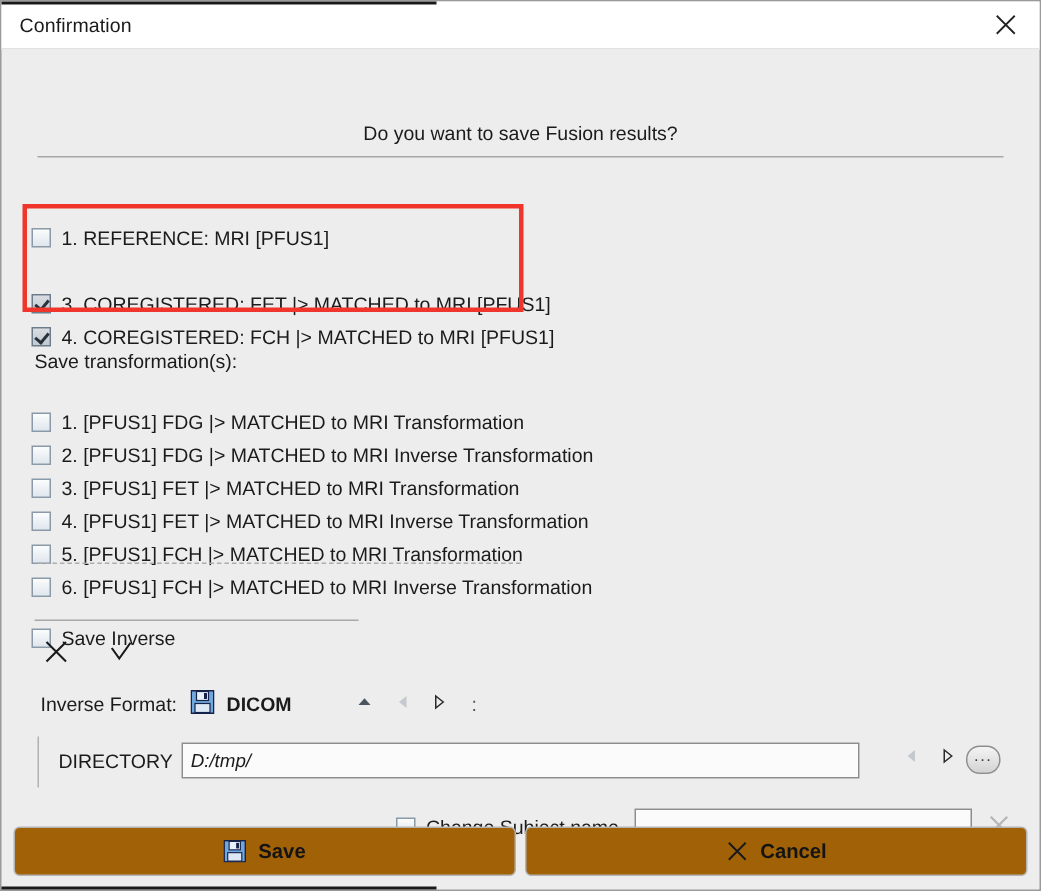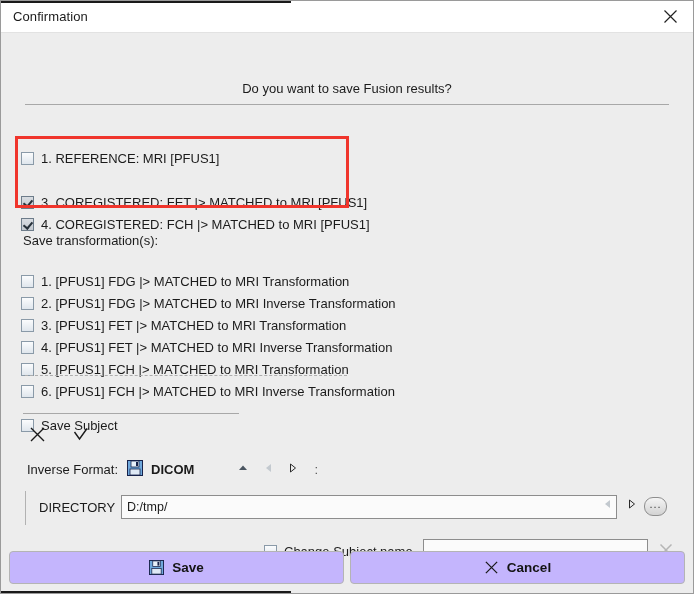--- a/index.html
+++ b/index.html
@@ -207,21 +207,21 @@
     box-sizing: border-box;
     height: 24px;
     border: 1px solid #8d8d8d;
     background: #fbfbfb;
     font-family: "Liberation Sans", sans-serif;
     font-size: 12.5px;
     color: #1b1b1b;
     padding: 0 5px;
     outline: none;
   }
-  #dir-input { width: 496px; }
+  #dir-input { width: 452px; font-style: italic; }
   #dirnav {
     position: absolute;
     left: 600px;
     top: 465px;
     display: flex;
     align-items: center;
     gap: 13px;
   }
   #ellipsis-btn {
     position: absolute;
@@ -272,21 +272,21 @@
     padding: 0 8px 6px 8px;
     box-sizing: border-box;
     gap: 6px;
   }
   .bigbtn {
     flex: 1;
     height: 33px;
     box-sizing: border-box;
     border: 1px solid #b4b4b4;
     border-radius: 4px;
-    background: #c4b5fd;
+    background: #a16207;
     display: flex;
     align-items: center;
     justify-content: center;
     gap: 8px;
     font-size: 13.5px;
     font-weight: bold;
     color: #141414;
     cursor: pointer;
   }
   #bottom-edge {
@@ -361,21 +361,21 @@
     </div>
     <div class="cbrow" style="top:318px">
       <span class="cb"></span>
       <span class="cblabel">6. [PFUS1] FCH |&gt; MATCHED to MRI Inverse Transformation</span>
     </div>
 
     <div class="hr-dashed"></div>
 
     <div class="cbrow" style="top:352px">
       <span class="cb"></span>
-      <span class="cblabel">Save Subject</span>
+      <span class="cblabel">Save Inverse</span>
     </div>
 
     <div class="hr-solid2"></div>
 
     <div id="toolrow">
       <span class="toolicon">
         <svg width="17" height="17" viewBox="0 0 17 17">
           <path d="M2 2 L15 15 M15 2 L2 15" stroke="#1a1a1a" stroke-width="1.4" fill="none"></path>
         </svg>
       </span>

